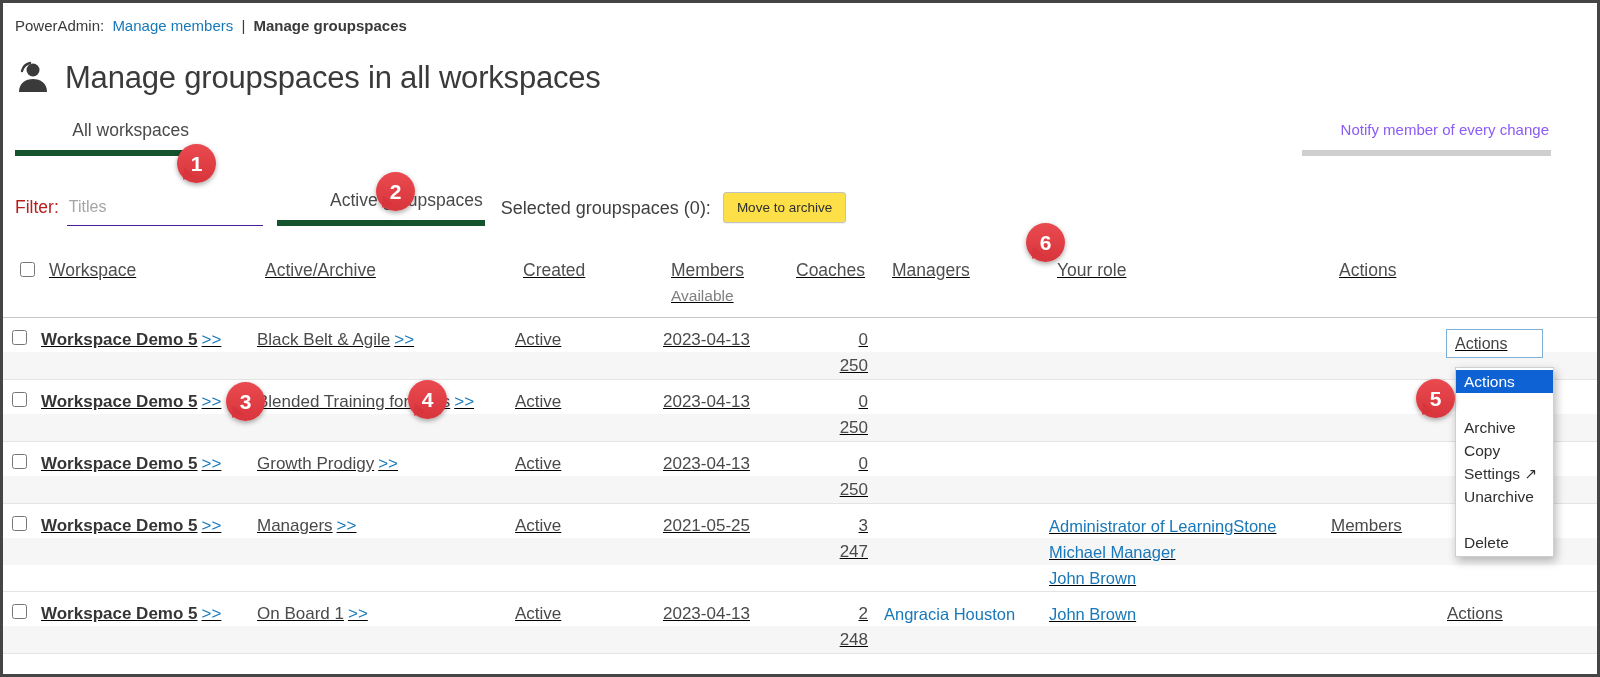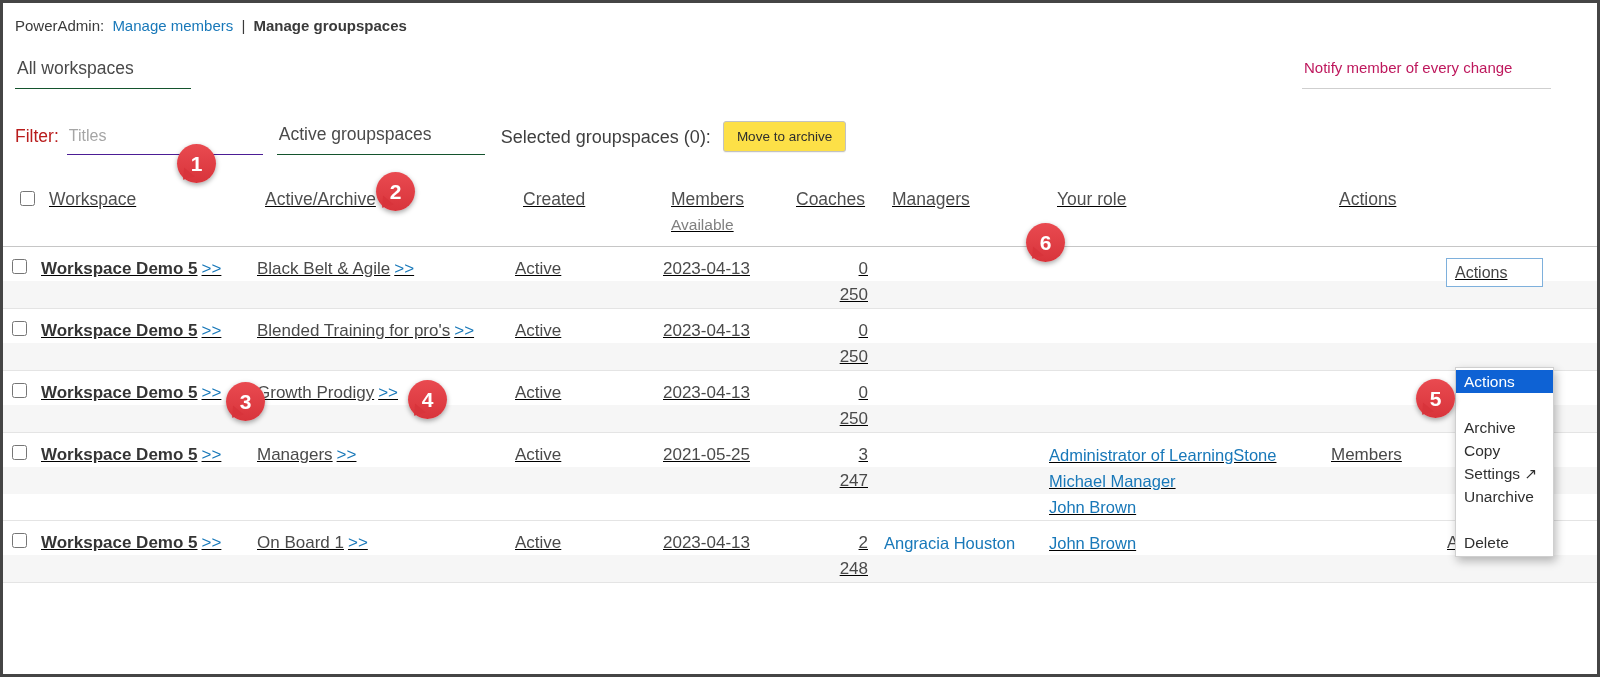--- a/index.html
+++ b/index.html
@@ -15,23 +15,23 @@
   .breadcrumb > * { margin-right: 4px; }
   .breadcrumb b { font-weight: bold; }
 
   
   .titlebar { margin: 26px 0 0 12px; display: flex; align-items: center; gap: 14px; }
   .titlebar h1 { margin: 0; font-size: 31px; font-weight: 400; color: #3a3a3a; letter-spacing: -0.2px; }
   .person-icon { display: inline-flex; }
 
   
   .toprow { margin: 22px 0 0 12px; display: flex; justify-content: space-between; align-items: flex-end; }
-  .underfield { border-bottom: 1px solid #14532d; padding: 2px 2px 9px 2px; font-size: 17.5px; color: #4a4a4a; cursor: pointer; }
+  .underfield { border-bottom: 6px solid #14532d; padding: 2px 2px 9px 2px; font-size: 17.5px; color: #4a4a4a; cursor: pointer; text-align: right; }
   .ws-select { width: 176px; }
-  .notify { width: 249px; font-size: 15px; color: #be185d; padding-bottom: 12px; margin-right: 46px; border-bottom-color: #cfcfcf; cursor: default; }
+  .notify { width: 249px; font-size: 15px; color: #8b5cf6; padding-bottom: 12px; margin-right: 46px; border-bottom-color: #cfcfcf; cursor: default; }
 
   
   .filterrow { margin: 32px 0 0 12px; display: flex; align-items: flex-end; }
   .flabel { font-size: 17.5px; color: #b91c1c; padding-bottom: 8px; }
   .underinput { border: none; border-bottom: 1px solid #4c1d95; width: 196px; font-size: 16px;
     padding: 2px 2px 9px 2px; margin-left: 8px; outline: none; color: #444; background: transparent;
     font-family: "Liberation Sans", sans-serif; }
   .underinput::placeholder { color: #a5a5a5; }
   .gs-select { width: 208px; margin-left: 14px; }
   .sel-label { font-size: 18px; color: #3f3f3f; margin-left: 16px; padding-bottom: 7px; }
@@ -86,20 +86,30 @@
 
 <div class="container">
 
   <div class="breadcrumb">
     <span>PowerAdmin:</span>
     <a class="lnk">Manage members</a>
     <span>|</span>
     <b>Manage groupspaces</b>
   </div>
 
+  <div class="titlebar">
+    <span class="person-icon">
+      <svg width="36" height="34" viewBox="0 0 36 34">
+        <circle cx="18" cy="9" r="6.5" fill="#3a3a3a"></circle>
+        <path d="M4 31 c0-9 6.5-13 14-13 s14 4 14 13 z" fill="#3a3a3a"></path>
+        <path d="M7 10 a11 11 0 0 1 8 -8" stroke="#3a3a3a" stroke-width="2.4" fill="none" stroke-linecap="round"></path>
+      </svg>
+    </span>
+    <h1>Manage groupspaces in all workspaces</h1>
+  </div>
 
   <div class="toprow">
     <div class="underfield ws-select">
       <span>All workspaces</span>
     </div>
     <div class="underfield notify">
       <span>Notify member of every change</span>
     </div>
   </div>
 

